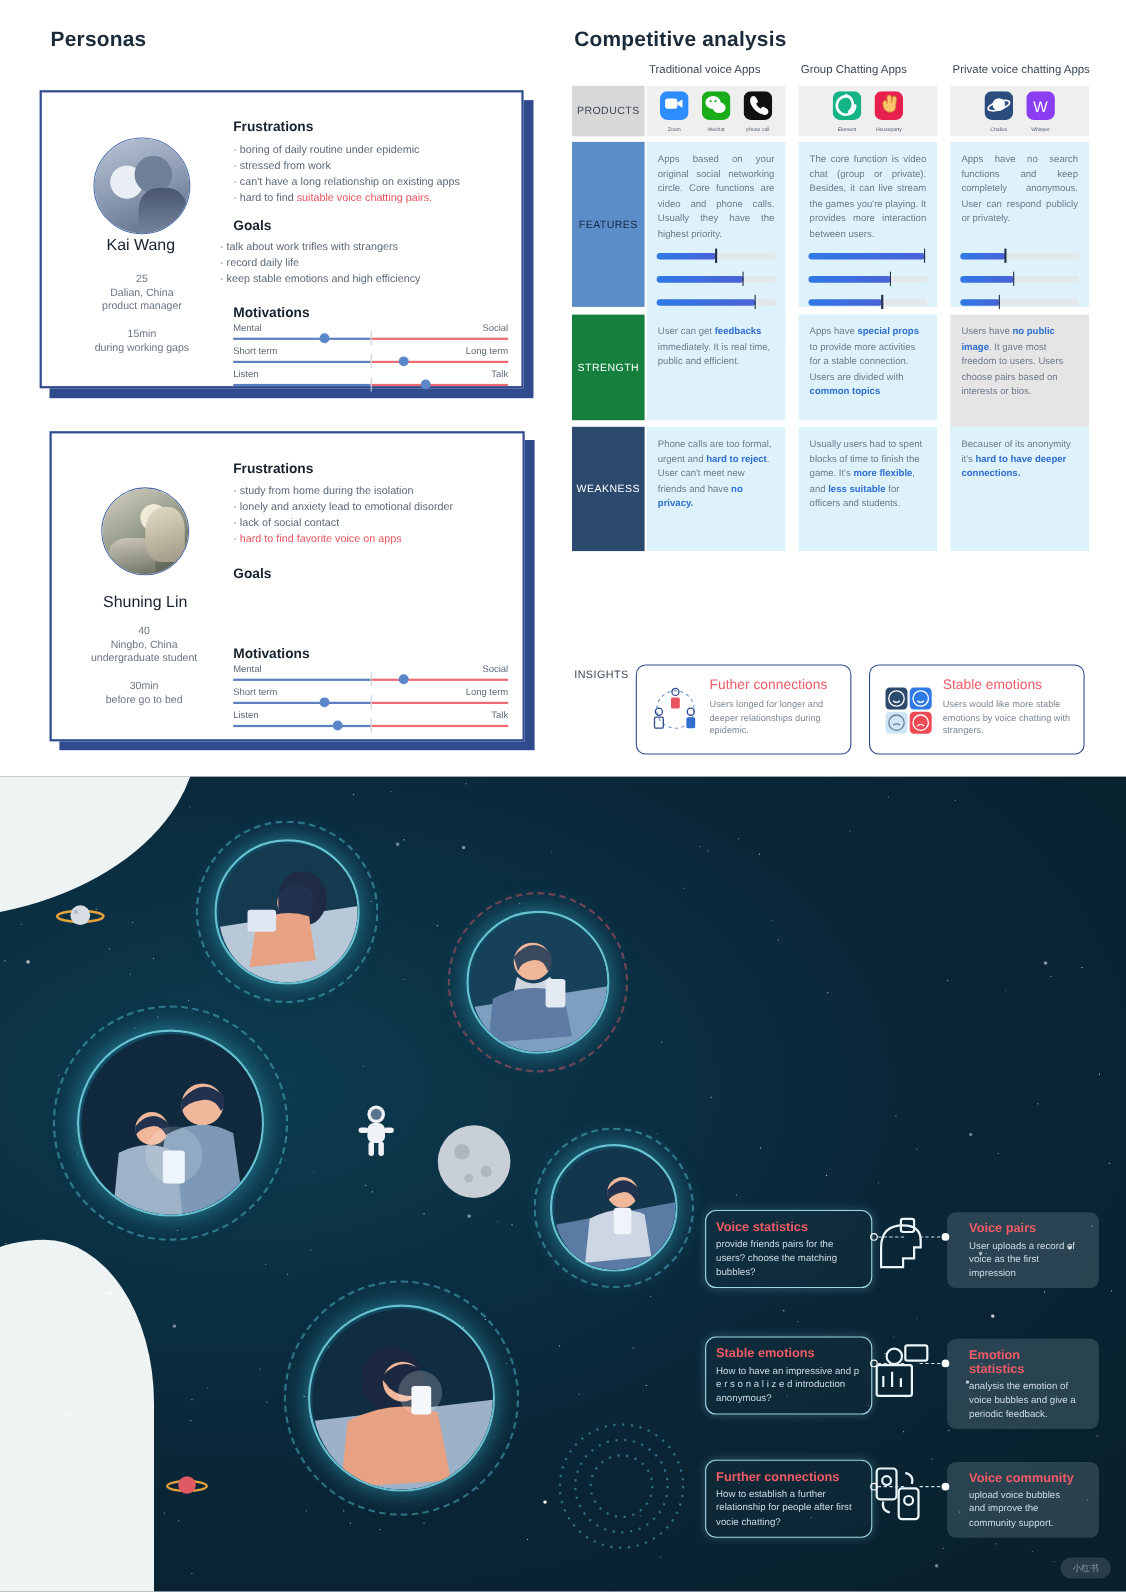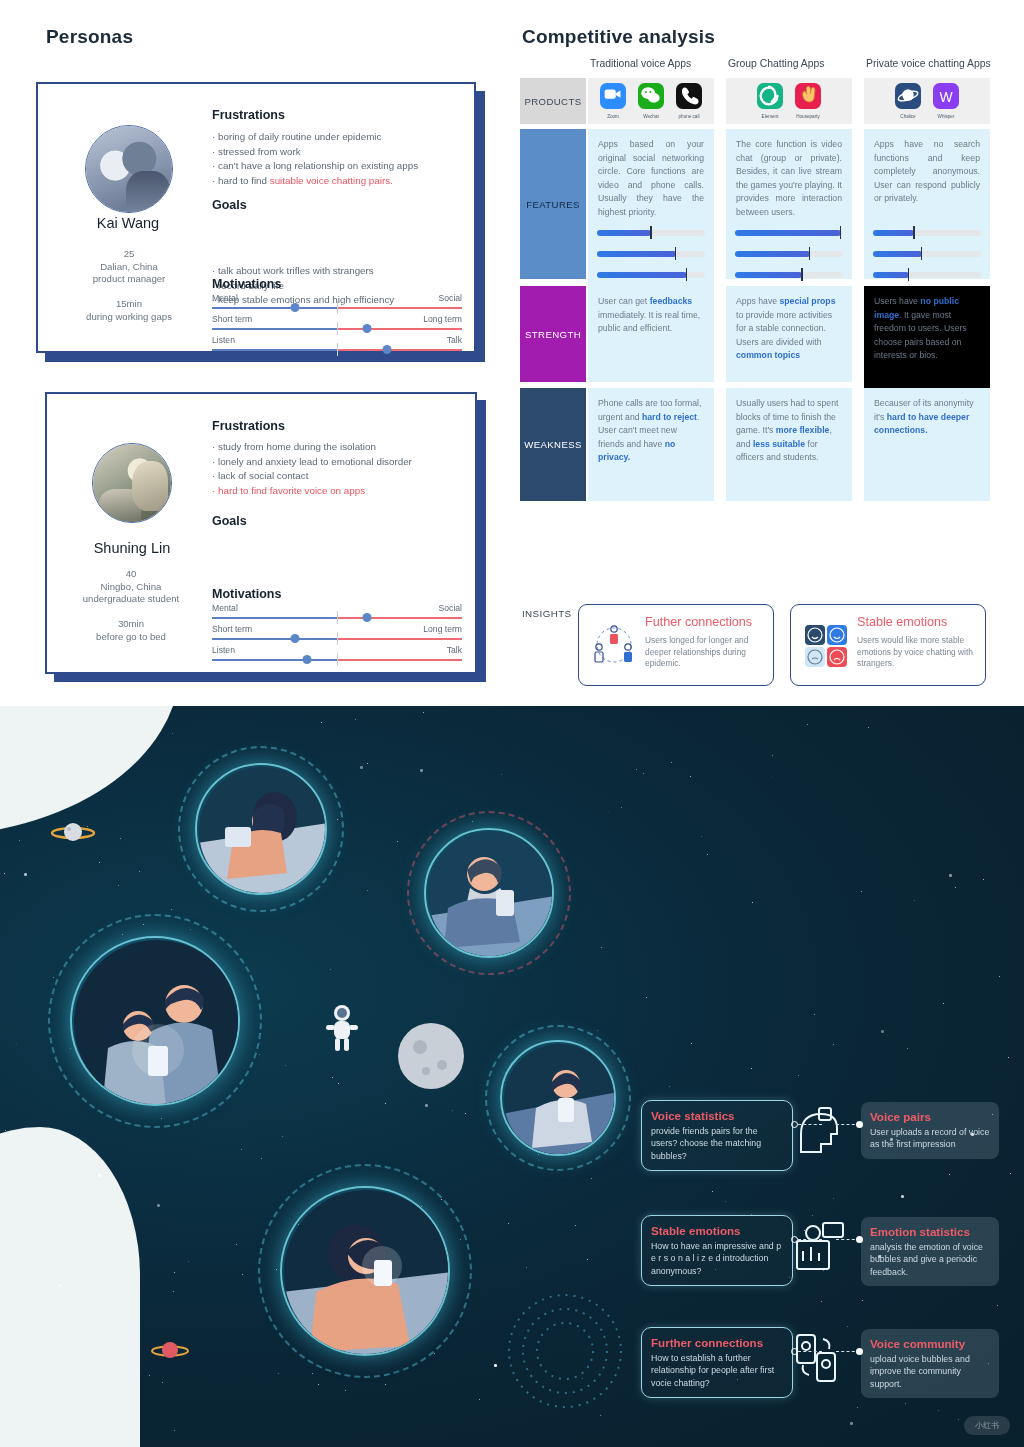--- a/index.html
+++ b/index.html
@@ -143,21 +143,21 @@
   }
   .person-art { position:absolute; inset:0; }
 
   .d-card {
     position:absolute; width:152px; border:1.1px solid #9fd6e6; border-radius:10px;
     background:rgba(255,255,255,.02); padding:8px 9px;
     box-shadow:0 0 9px rgba(150,225,245,.25);
   }
   .f-card {
     position:absolute; width:138px; border-radius:8px;
-    background:rgba(200,225,235,.17); padding:8px 9px;
+    background:rgba(200,225,235,.17); padding:8px 20px;
   }
   .c-title { font-size:11.6px; font-weight:bold; color:#ef5b66; margin-bottom:3px; }
   .c-body { font-size:8.8px; line-height:12.4px; color:#cddbe3; }
   .mid-ico { position:absolute; width:58px; height:58px; }
   .conn { position:absolute; height:1px; border-top:1.4px dashed #cfe2ea; }
   .conn-dot { position:absolute; width:7px; height:7px; border-radius:50%; }
   .conn-dot.open { border:1.4px solid #fff; background:transparent; }
   .conn-dot.fill { background:#fff; }
 
   .watermark {
@@ -194,21 +194,21 @@
     </div>
 
     <div class="sub-h" style="left:212px; top:108px;">Frustrations</div>
     <div class="bullets" id="p1-frus" style="left:212px; top:130px; width:250px;">
         <div><span>· boring of daily routine under epidemic</span></div>
         <div><span>· stressed from work</span></div>
         <div><span>· can't have a long relationship on existing apps</span></div>
         <div><span>· hard to find </span><span class="hl">suitable voice chatting pairs.</span></div>
       </div>
     <div class="sub-h" style="left:212px; top:198px;">Goals</div>
-    <div class="bullets" id="p1-goals" style="left:212px; top:218px; width:250px;margin-top:46px;">
+    <div class="bullets" id="p1-goals" style="left:200px; top:218px; width:250px;">
         <div><span>· talk about work trifles with strangers</span></div>
         <div><span>· record daily life</span></div>
         <div><span>· keep stable emotions and high efficiency</span></div>
       </div>
     <div class="sub-h" style="left:212px; top:277px;">Motivations</div>
     <div class="motiv" id="p1-motiv" style="left:212px; top:293px;">
         <div class="mrow">
           <span class="lbl-l">Mental</span>
           <span class="lbl-r">Social</span>
           <span class="track">
@@ -427,28 +427,28 @@
                 <span class="bar-fill" style="width:33%"></span>
                 <span class="bar-tick" style="left:calc(33% - 1px)"></span>
               </div>
               <div class="bar-wrap" style="margin-bottom: 5px;">
                 <span class="bar-bg"></span>
                 <span class="bar-fill" style="width:85%"></span>
                 <span class="bar-tick" style="left:calc(85% - 1px)"></span>
               </div>
             </div>
           </div>
-          <div class="row-lab" style="top: 208px; height: 96px; background: #a21caf; color: rgb(255, 255, 255);">STRENGTH</div>
+          <div class="row-lab" style="top: 208px; height: 96px; background: #15803d; color: rgb(255, 255, 255);">STRENGTH</div>
           <div class="cell" style="left: 68px; top: 208px; width: 126px; height: 96px; background: rgb(221, 242, 251);">
             <div class="cell-txt"><span>User can get </span><b>feedbacks</b><span> immediately. It is real time, public and efficient.</span></div>
           </div>
           <div class="cell" style="left: 206px; top: 208px; width: 126px; height: 96px; background: rgb(221, 242, 251);">
             <div class="cell-txt"><span>Apps have </span><b>special props</b><span> to provide more activities for a stable connection. Users are divided with </span><b>common topics</b></div>
           </div>
-          <div class="cell" style="left: 344px; top: 208px; width: 126px; height: 124px; background: #000000;">
+          <div class="cell" style="left: 344px; top: 208px; width: 126px; height: 124px; background: #e5e5e5;">
             <div class="cell-txt"><span>Users have </span><b>no public image</b><span>. It gave most freedom to users. Users choose pairs  based on interests or bios.</span></div>
           </div>
           <div class="row-lab" style="top: 310px; height: 113px; background: rgb(43, 74, 110); color: rgb(255, 255, 255);">WEAKNESS</div>
           <div class="cell" style="left: 68px; top: 310px; width: 126px; height: 113px; background: rgb(221, 242, 251);">
             <div class="cell-txt"><span>Phone calls are too formal, urgent and </span><b>hard to reject</b><span>. User can't meet new friends and have </span><b>no privacy.</b></div>
           </div>
           <div class="cell" style="left: 206px; top: 310px; width: 126px; height: 113px; background: rgb(221, 242, 251);">
             <div class="cell-txt"><span>Usually users had to spent blocks of time to finish the game. It's </span><b>more flexible</b><span>, and </span><b>less suitable</b><span> for officers and students.</span></div>
           </div>
           <div class="cell" style="left: 344px; top: 310px; width: 126px; height: 113px; background: rgb(221, 242, 251);">

